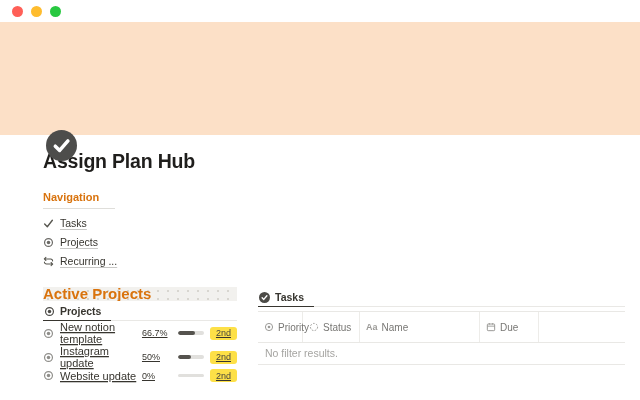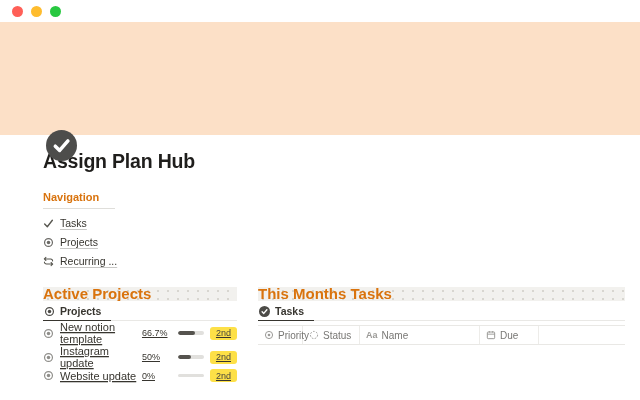--- a/index.html
+++ b/index.html
@@ -60,21 +60,21 @@
   .project-row .icon { margin-right:6px; display:flex; }
   .project-name { flex:1; color:#37352F; }
   .pct { font-size:9px; color:#37352F; width:30px; }
   .bar { width:26px; height:3.5px; background:#E1E0DD; border-radius:2px;
     margin:0 6px; overflow:hidden; }
   .bar-fill { height:100%; background:#55534E; border-radius:2px; }
   .badge { background:#fde047; border-radius:3px; font-size:9px; padding:1.5px 6px;
     color:#45443F; }
 
   .thead { display:flex; border-top:1px solid #E9E8E5; border-bottom:1px solid #E9E8E5;
-    margin-top:4px; height:20px; align-items:flex-start; }
+    margin-top:4px; height:32px; align-items:flex-start; }
   .th { display:flex; align-items:center; gap:4px; font-size:10px; color:#787774;
     padding-left:6px; height:100%; border-right:1px solid #EDECE9; cursor:pointer; }
   .th:nth-child(1){ width:45px; } .th:nth-child(2){ width:57px; }
   .th:nth-child(3){ width:120px; } .th:nth-child(4){ width:59px; }
   .th:nth-child(5){ flex:1; }
   .aa { font-size:9px; color:#9B9A97; font-weight:700; }
   .empty-row { font-size:10.5px; color:#A5A4A1; padding:4px 0 5px 7px;
     border-bottom:1px solid #E9E8E5; }
 
   svg { display:block; }
@@ -193,21 +193,20 @@
         <span class="project-name linkish">Website update</span>
         <span class="pct">0%</span>
         <span class="bar">
             <span class="bar-fill" style="display: block; width: 0%;"></span>
           </span>
         <span class="badge">2nd</span>
       </div>
     </div>
 
     <div class="right-col">
-      <div class="strip">This Months Tasks</div>
 
       <div class="tabbar">
         <div class="tab">
           <span>
             <svg viewBox="0 0 12 12" width="11" height="11">
                 <circle cx="6" cy="6" r="6" fill="#4C4B47"></circle>
                 <path d="M3.4 6.3l1.8 1.8 3.4-4" stroke="#fff" stroke-width="1.5" fill="none" stroke-linecap="round" stroke-linejoin="round"></path>
               </svg>
           </span>
           <span>Tasks</span>
@@ -239,16 +238,17 @@
         <div class="th">
           <span>
             <svg viewBox="0 0 12 12" width="10" height="10">
                 <rect x="1.6" y="2.4" width="8.8" height="8" rx="1" fill="none" stroke="#9B9A97" stroke-width="1.2"></rect>
                 <path d="M1.6 5h8.8M4 1.2v2M8 1.2v2" stroke="#9B9A97" stroke-width="1.1"></path>
               </svg>
           </span>
           <span>Due</span>
         </div>
       </div>
+      <div class="empty-row">No filter results.</div>
     </div>
   </div>
 
 </div>
 
 </body></html>

